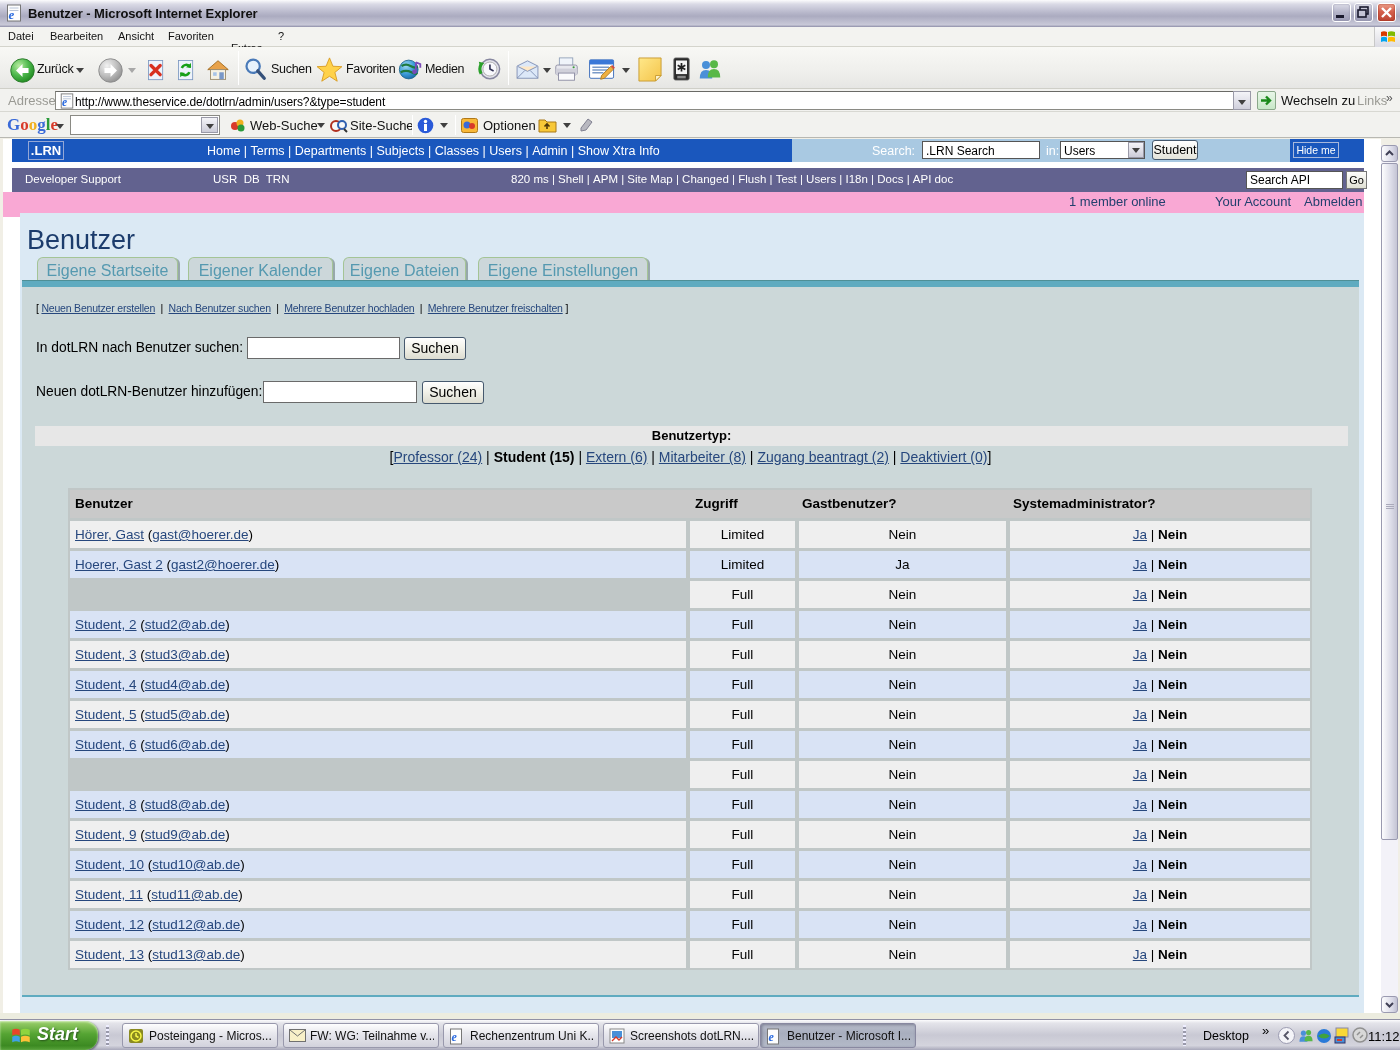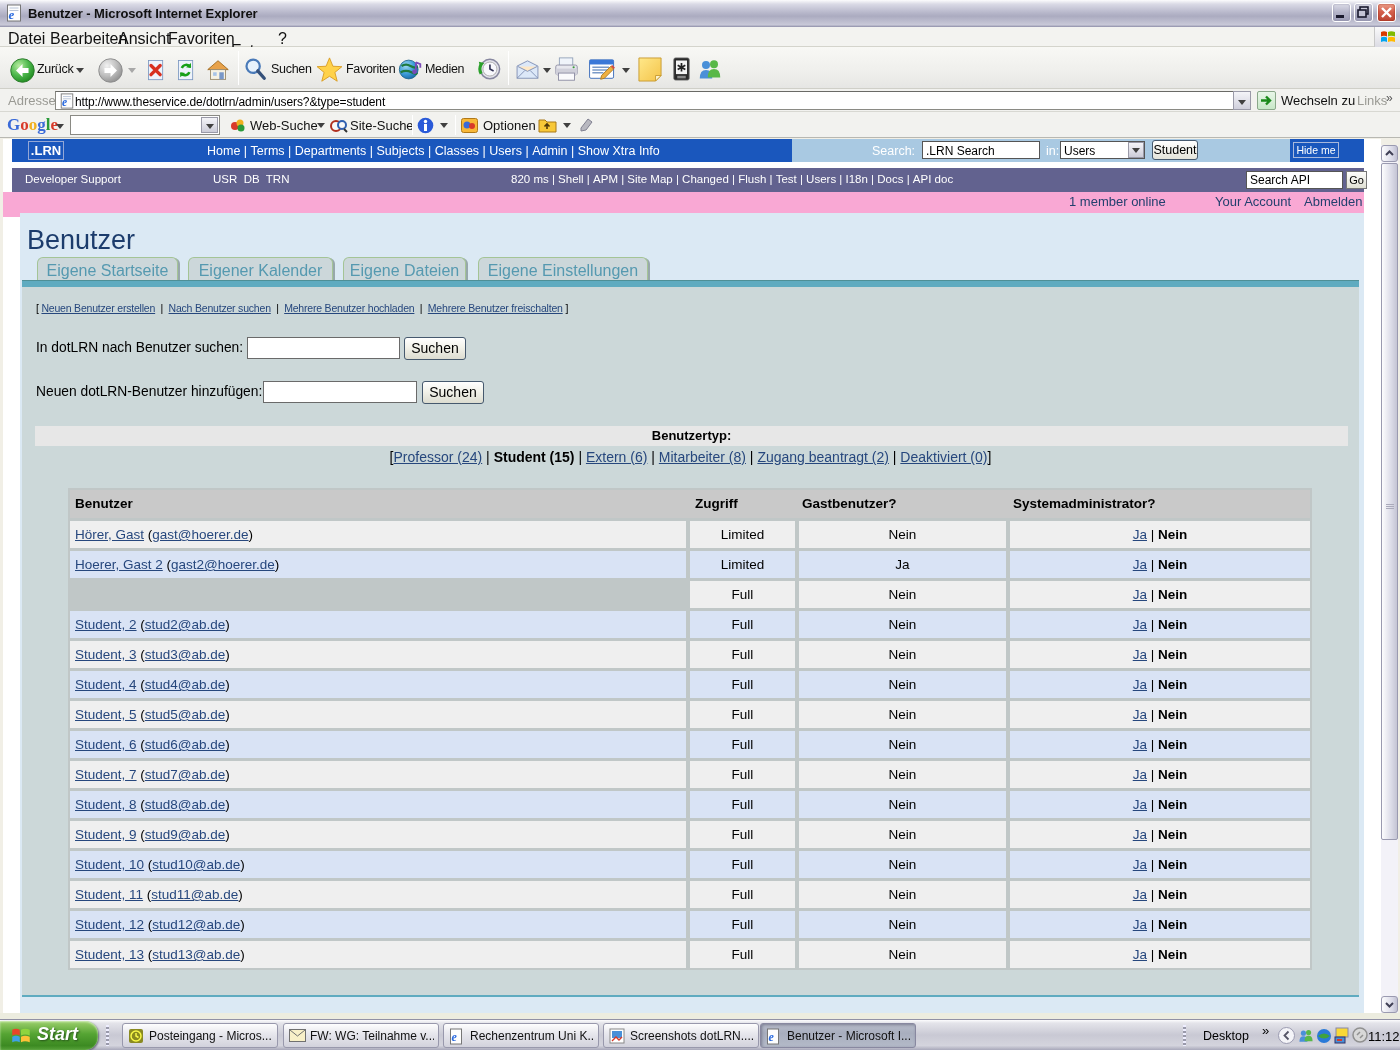--- a/index.html
+++ b/index.html
@@ -12,21 +12,21 @@
   background:linear-gradient(#fcfcfd 0%, #dadae6 15%, #b9b9cc 45%, #ababc0 60%, #bcbcce 78%, #c9c9d8 92%, #8e8ea8 100%);
 }
 #titlebar .title { left:28px; top:6px; font-size:13px; font-weight:bold; color:#101010; letter-spacing:-0.1px; }
 .winbtn { top:3px; width:19px; height:19px; border-radius:3px; border:1px solid #fff;
   background:linear-gradient(#dcdce8, #b3b3c8 50%, #9c9cb6); box-shadow: inset 0 0 2px #8888a0; }
 .winbtn.close { background:linear-gradient(#eda18c, #d4604c 45%, #bc4634); box-shadow: inset 0 0 2px #902010; }
 .wg { position:absolute; }
 
 
 #menubar { left:0; top:27px; width:1400px; height:20px; background:#f3f3f0; border-bottom:1px solid #d4d4cc; }
-#menubar span { position:absolute; top:3px; font-size:16px; color:#111; }
+#menubar span { position:absolute; top:3px; font-size:11px; color:#111; }
 #winlogo { left:1374px; top:27px; width:26px; height:20px; background:linear-gradient(#fafafa,#dcdce4); border-left:1px solid #c8c8c8; }
 
 
 #toolbar { left:0; top:47px; width:1400px; height:42px;
   background:linear-gradient(#f8f8f5, #efefec 60%, #e6e6e4); border-bottom:1px solid #cfcfc8; }
 .tb-label { position:absolute; top:15px; font-size:12.5px; letter-spacing:-0.3px; color:#111; }
 .tb-sep { position:absolute; top:4px; width:1px; height:34px; background:#d0d0c8; border-right:1px solid #fff; }
 .dd { position:absolute; width:0; height:0; border-left:4px solid transparent; border-right:4px solid transparent; border-top:5px solid #404040; }
 
 
@@ -426,21 +426,20 @@
           <div class="cell c3 cb" style="top:183px;">Nein</div>
           <div class="cell c4 cb" style="top:183px;"><a href="#">Ja</a> | <b>Nein</b></div>
           <div class="cell c1 cg" style="top:213px;"><a href="#">Student, 5</a> (<a href="#">stud5@ab.de</a>)</div>
           <div class="cell c2 cg" style="top:213px;">Full</div>
           <div class="cell c3 cg" style="top:213px;">Nein</div>
           <div class="cell c4 cg" style="top:213px;"><a href="#">Ja</a> | <b>Nein</b></div>
           <div class="cell c1 cb" style="top:243px;"><a href="#">Student, 6</a> (<a href="#">stud6@ab.de</a>)</div>
           <div class="cell c2 cb" style="top:243px;">Full</div>
           <div class="cell c3 cb" style="top:243px;">Nein</div>
           <div class="cell c4 cb" style="top:243px;"><a href="#">Ja</a> | <b>Nein</b></div>
-          <div class="cell c1 cg" style="top:273px;"><a href="#">Student, 7</a> (<a href="#">stud7@ab.de</a>)</div>
           <div class="cell c2 cg" style="top:273px;">Full</div>
           <div class="cell c3 cg" style="top:273px;">Nein</div>
           <div class="cell c4 cg" style="top:273px;"><a href="#">Ja</a> | <b>Nein</b></div>
           <div class="cell c1 cb" style="top:303px;"><a href="#">Student, 8</a> (<a href="#">stud8@ab.de</a>)</div>
           <div class="cell c2 cb" style="top:303px;">Full</div>
           <div class="cell c3 cb" style="top:303px;">Nein</div>
           <div class="cell c4 cb" style="top:303px;"><a href="#">Ja</a> | <b>Nein</b></div>
           <div class="cell c1 cg" style="top:333px;"><a href="#">Student, 9</a> (<a href="#">stud9@ab.de</a>)</div>
           <div class="cell c2 cg" style="top:333px;">Full</div>
           <div class="cell c3 cg" style="top:333px;">Nein</div>

